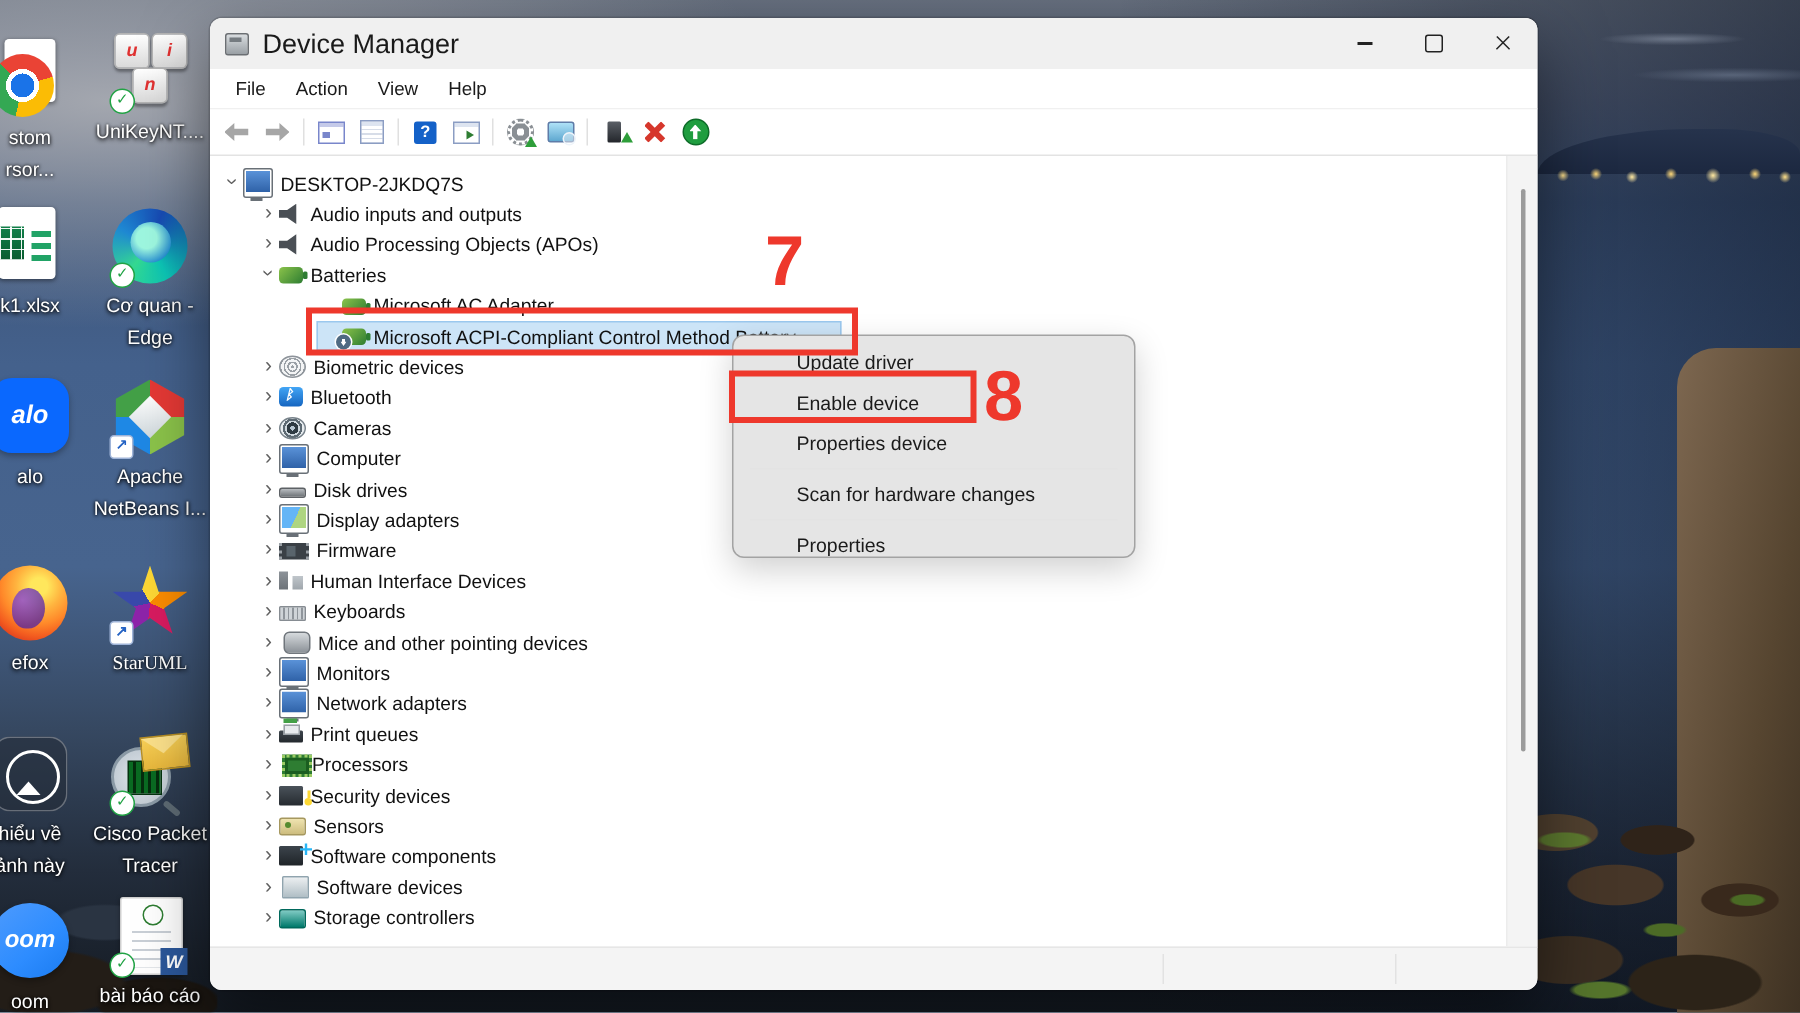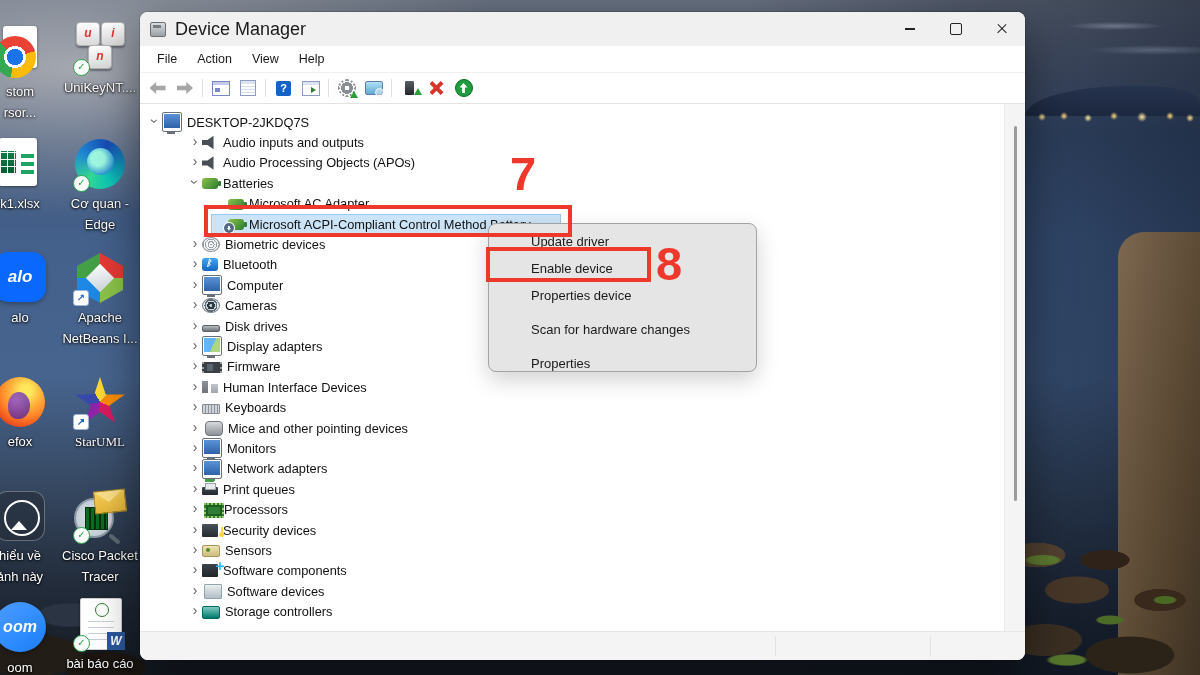--- a/index.html
+++ b/index.html
@@ -175,21 +175,21 @@
   .tb-uninstall{width:14px;height:14px;background:#d6372c;
       clip-path:polygon(20% 0,50% 30%,80% 0,100% 20%,70% 50%,100% 80%,80% 100%,50% 70%,20% 100%,0 80%,30% 50%,0 20%);}
   .tb-enable{width:16px;height:16px;background:#1f9d3f;border-radius:50%;border:1.5px solid #0d6b28;}
   .tb-enable::after{content:"";position:absolute;left:50%;top:3px;transform:translateX(-50%);width:8px;height:10px;
       background:#fff;clip-path:polygon(50% 0,100% 45%,68% 45%,68% 100%,32% 100%,32% 45%,0 45%);}
 
   
   .content{flex:1;position:relative;overflow:hidden;background:#fff;}
   .tree{position:absolute;inset:0 20px 0 0;padding-top:8px;overflow:hidden;}
   .trow{height:20.4px;display:flex;align-items:center;font-size:12.8px;color:#111;position:relative;white-space:nowrap;}
-  .lvl0{padding-left:8px;} .lvl1{padding-left:48px;} .lvl2{padding-left:74px;}
+  .lvl0{padding-left:8px;} .lvl1{padding-left:32px;} .lvl2{padding-left:74px;}
   .chev{width:14px;flex:0 0 14px;height:16px;display:flex;align-items:center;justify-content:center;color:#5f5f5f;font-size:14px;}
   .chev.r::before{content:"\203A";margin-top:-3px;}
   .chev.d::before{content:"\203A";display:inline-block;transform:rotate(90deg);margin-top:-2px;}
   .ti{width:16px;height:14px;flex:0 0 16px;margin-right:5px;position:relative;z-index:1;}
   .ti i{display:block;position:absolute;}
   .tlabel{position:relative;z-index:1;}
   .trow.selected::before{content:"";position:absolute;left:71px;top:0;width:350px;height:20px;
       background:#cce4f7;border:1px solid #9bc8ee;box-sizing:border-box;}
 
   .i-computer,.i-monitor{border:1.5px solid #697077;border-radius:2px;
@@ -508,31 +508,31 @@
   </div>
         <div class="trow lvl1">
     <span class="chev r"></span>
     <span class="ti i-bluetooth">
             <i></i>
           </span>
     <span class="tlabel">Bluetooth</span>
   </div>
         <div class="trow lvl1">
     <span class="chev r"></span>
+    <span class="ti i-camera">
+            <i></i>
+          </span>
+    <span class="tlabel">Cameras</span>
+  </div>
+        <div class="trow lvl1">
+    <span class="chev r"></span>
     <span class="ti i-monitor">
             <i></i>
           </span>
     <span class="tlabel">Computer</span>
-  </div>
-        <div class="trow lvl1">
-    <span class="chev r"></span>
-    <span class="ti i-camera">
-            <i></i>
-          </span>
-    <span class="tlabel">Cameras</span>
   </div>
         <div class="trow lvl1">
     <span class="chev r"></span>
     <span class="ti i-disk">
             <i></i>
           </span>
     <span class="tlabel">Disk drives</span>
   </div>
         <div class="trow lvl1">
     <span class="chev r"></span>

